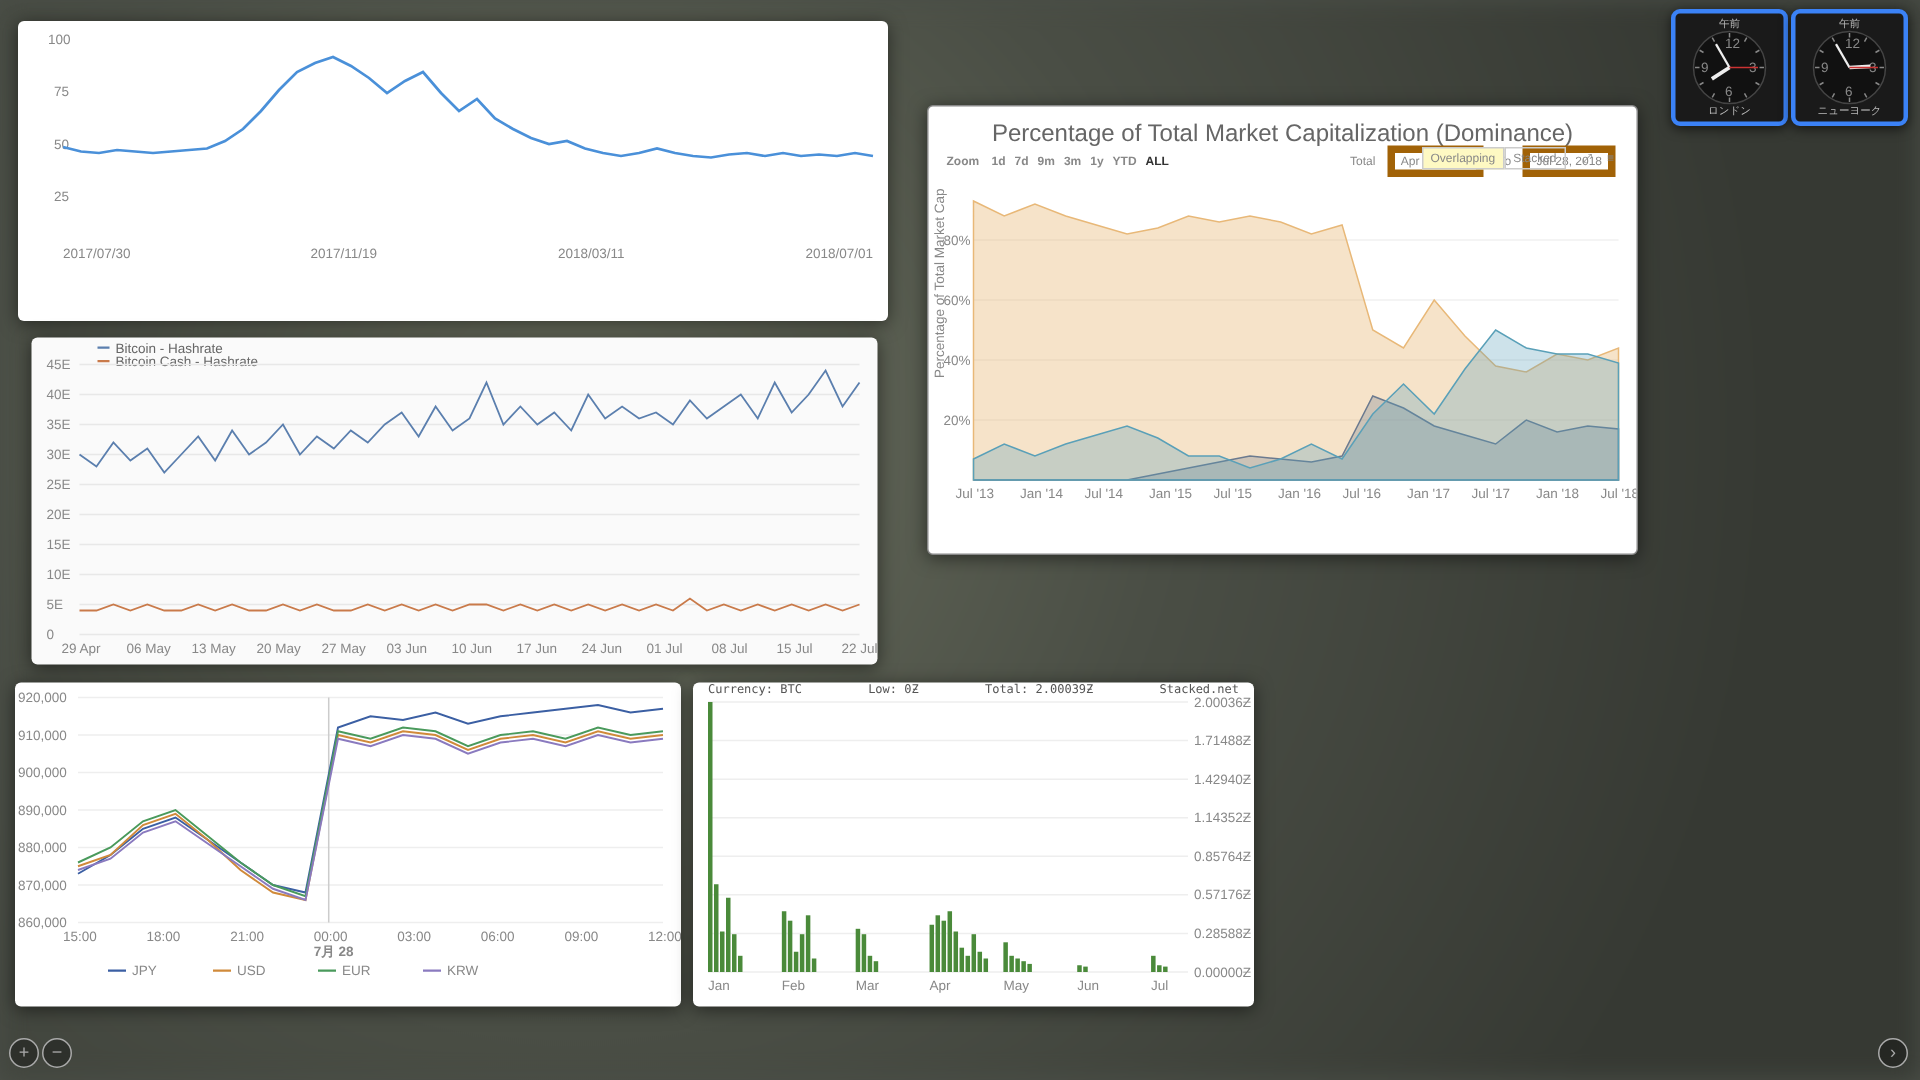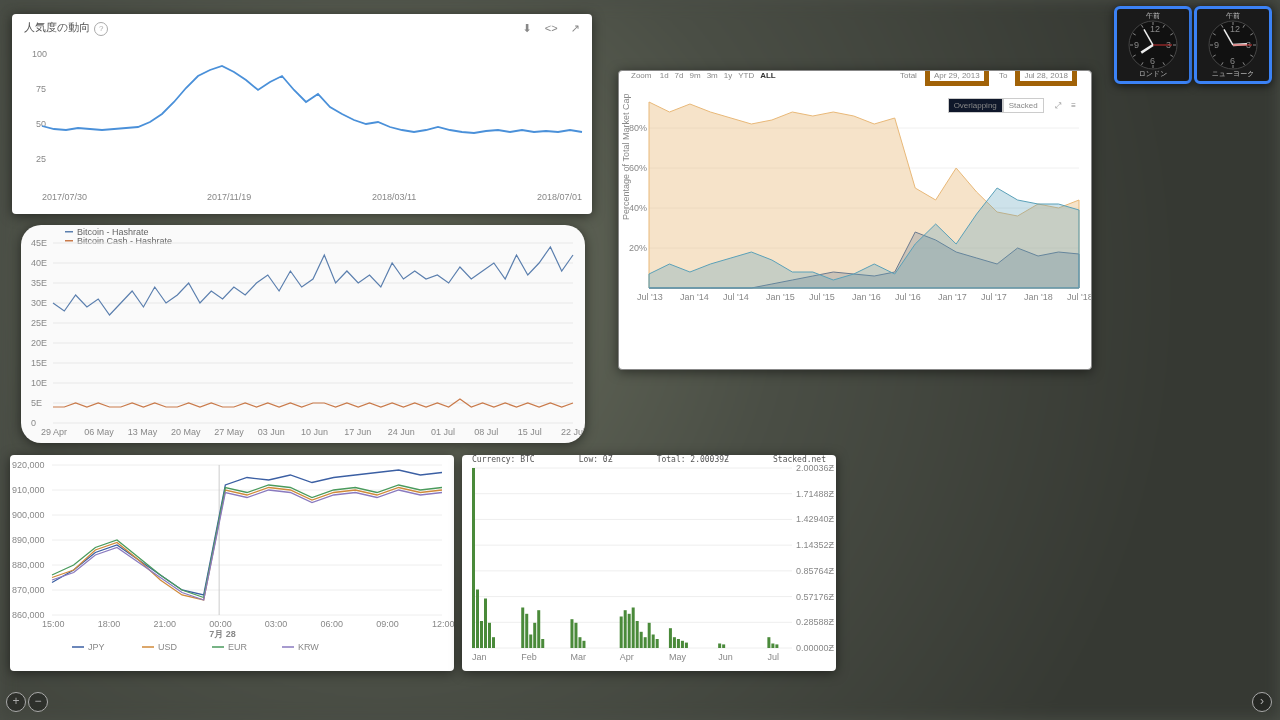--- a/index.html
+++ b/index.html
@@ -19,57 +19,49 @@
 
 .dock-btn{position:absolute;bottom:8px;width:18px;height:18px;border:1px solid #aaa;border-radius:50%;color:#aaa;font-size:12px;line-height:16px;text-align:center;background:rgba(0,0,0,.3);}
 
 
 .p1-head{display:flex;align-items:center;justify-content:space-between;padding:6px 12px;font-size:11px;color:#555;}
 .p1-icons span{margin-left:10px;color:#888;cursor:pointer;}
 .help-q{display:inline-block;width:12px;height:12px;border:1px solid #aaa;border-radius:50%;font-size:8px;line-height:12px;text-align:center;color:#aaa;margin-left:4px;}
 
 .p4-title{text-align:center;font-size:16px;color:#666;padding:10px 0 4px;font-weight:300;}
 .p4-ctrl{display:flex;justify-content:space-between;align-items:center;padding:0 12px;font-size:8px;color:#888;}
-.p4-zoom span{margin-right:6px;cursor:pointer;}
+.p4-zoom span{margin-right:6px;cursor:pointer;font-weight:bold;}
 .p4-zoom .sel{font-weight:bold;color:#333;}
 .p4-date{font-size:8px;color:#888;}
 .p4-date span{border:5px solid #a16207;padding:1px 4px;margin:0 2px;}
 .p4-toggle{position:absolute;right:10px;top:30px;font-size:8px;}
 .p4-toggle span{border:1px solid #ccc;padding:2px 5px;cursor:pointer;color:#888;}
-.p4-toggle .sel{background:#0f172a;}
+.p4-toggle .sel{background:#fef9c3;}
 </style>
 </head>
 <body>
 <div class="blur-bg"></div>
 
 <div class="card" style="left:12px;top:14px;width:580px;height:200px;">
-  <div class="p1-head">
-    <div><span>人気度の動向</span><span class="help-q">?</span></div>
-    <div class="p1-icons">
-      <span>⬇</span>
-      <span>&lt;&gt;</span>
-      <span>↗</span>
-    </div>
-  </div>
   <svg width="580" height="170">
     <g transform="translate(30,10)">
       <text class="axis-text" x="-10" y="5">100</text>
       <text class="axis-text" x="-6" y="40">75</text>
       <text class="axis-text" x="-6" y="75">50</text>
       <text class="axis-text" x="-6" y="110">25</text>
       <polyline fill="none" stroke="#4a90d9" stroke-width="1.8" points="0,74 12,77 24,78 36,76 48,77 60,78 72,77 84,76 96,75 108,70 120,62 132,50 144,36 156,24 168,18 180,14 192,20 204,28 216,38 228,30 240,24 252,38 264,50 276,42 288,55 300,62 312,68 324,72 336,70 348,75 360,78 372,80 384,78 396,75 408,78 420,80 432,81 444,79 456,78 468,80 480,78 492,80 504,79 516,80 528,78 540,80"></polyline>
       <text class="axis-text" x="0" y="148">2017/07/30</text>
       <text class="axis-text" x="165" y="148">2017/11/19</text>
       <text class="axis-text" x="330" y="148">2018/03/11</text>
       <text class="axis-text" x="495" y="148">2018/07/01</text>
     </g>
   </svg>
 </div>
 
-<div class="card" style="left:21px;top:225px;width:564px;height:218px;background:#fafafa;border-radius:20px;">
+<div class="card" style="left:21px;top:225px;width:564px;height:218px;background:#fafafa;">
   <svg width="564" height="218">
     <g transform="translate(32,6)">
       <rect x="12" y="0" width="8" height="1.5" fill="#5b7fae"></rect>
         <text class="legend-text" x="24" y="4" fill="#5b7fae">Bitcoin - Hashrate</text>
       <rect x="12" y="9" width="8" height="1.5" fill="#c97a4a"></rect>
         <text class="legend-text" x="24" y="13" fill="#c97a4a">Bitcoin Cash - Hashrate</text>
     </g>
     <g transform="translate(32,18)" id="p2g">
 
     <line x1="0" y1="180" x2="520" y2="180" stroke="#e8e8e8" stroke-width="1"></line>
@@ -148,20 +140,21 @@
         <text x="106" y="185" class="axis-text">USD</text>
         <line x1="160" y1="182" x2="172" y2="182" stroke="#4a9a5c" stroke-width="1.5"></line>
         <text x="176" y="185" class="axis-text">EUR</text>
         <line x1="230" y1="182" x2="242" y2="182" stroke="#8a7abf" stroke-width="1.5"></line>
         <text x="246" y="185" class="axis-text">KRW</text>
       </g>
   </svg>
 </div>
 
 <div class="card" style="left:618px;top:70px;width:472px;height:298px;border:1px solid #888;">
+  <div class="p4-title">Percentage of Total Market Capitalization (Dominance)</div>
   <div class="p4-toggle">
     <span class="sel">Overlapping</span><span>Stacked</span>
     <span style="border:none;margin-left:4px;">⤢</span><span style="border:none;">≡</span>
   </div>
   <div class="p4-ctrl">
     <div class="p4-zoom">
       <span>Zoom</span>
       <span>1d</span><span>7d</span><span>9m</span><span>3m</span><span>1y</span><span>YTD</span><span class="sel">ALL</span>
     </div>
     <div class="p4-date">

